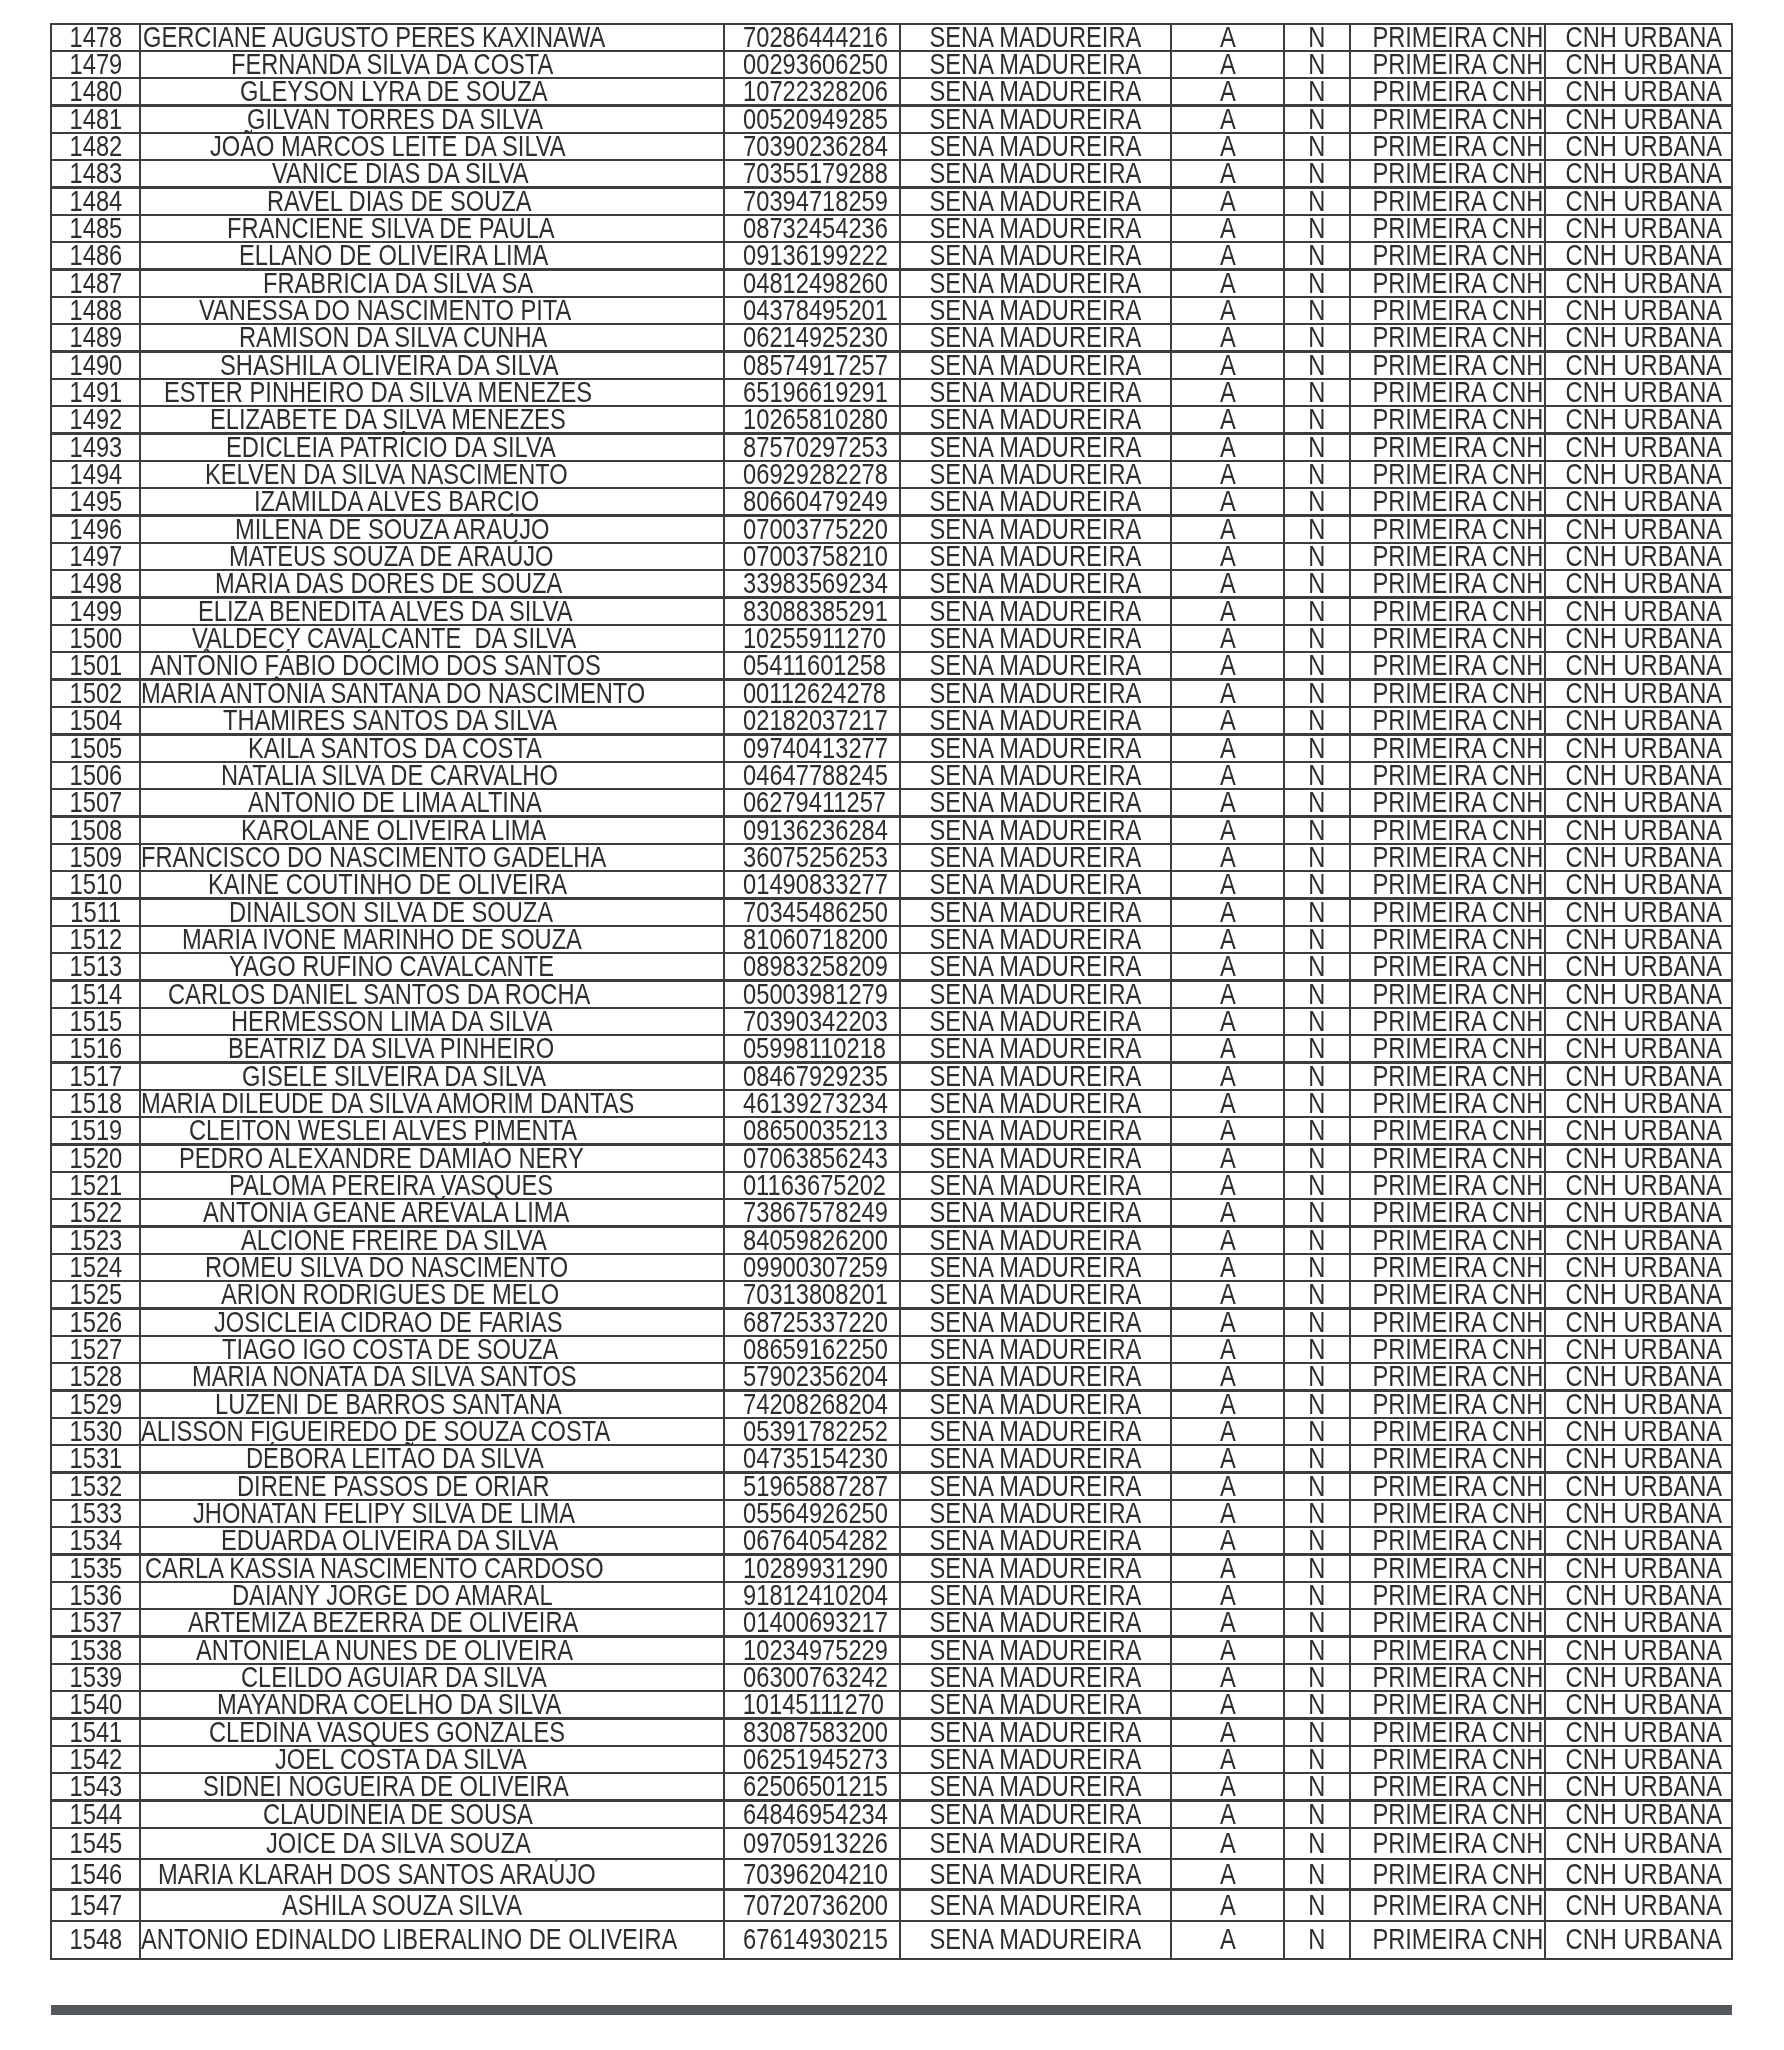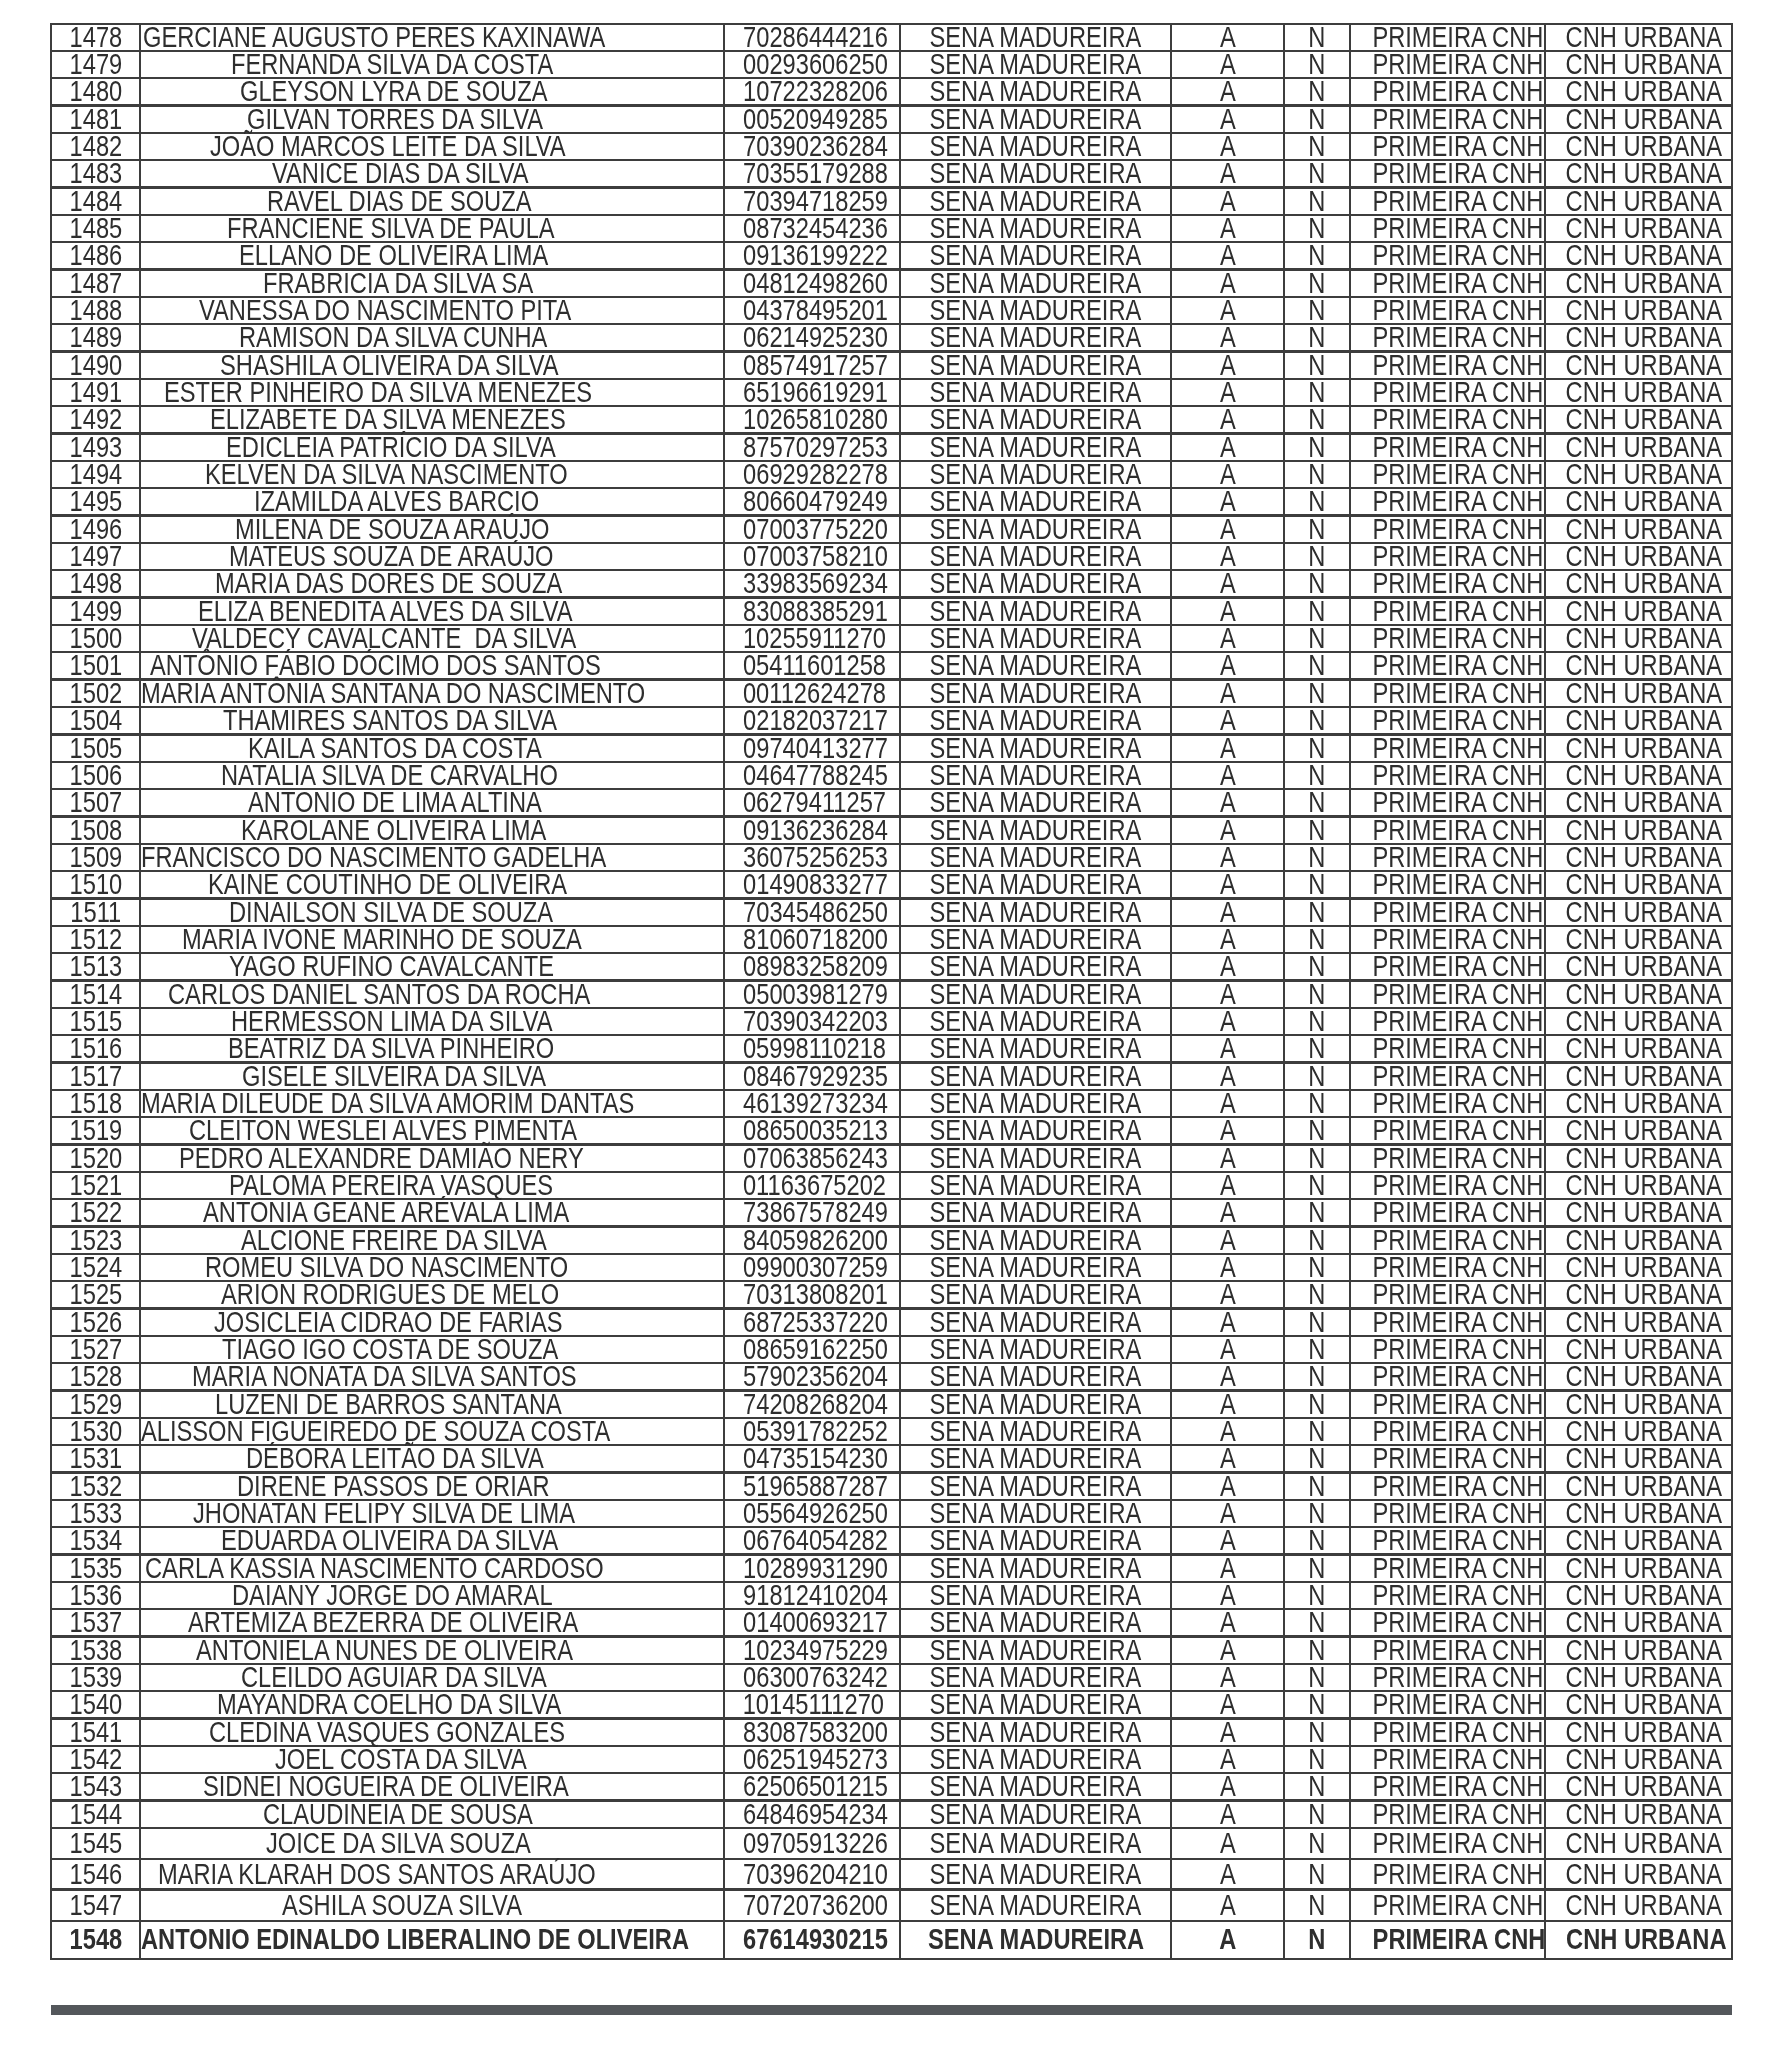--- a/index.html
+++ b/index.html
@@ -12,21 +12,21 @@
     border-collapse:collapse; table-layout:fixed;margin-top:9px;
   }
   table.roster td {
     border:2px solid #3d3d3d;
     height:25px; padding:0;
     text-align:center; vertical-align:middle;
     font-size:29.6px; line-height:24.6px; white-space:nowrap; overflow:visible;
   }
   table.roster tr.thick td { border-bottom-width:3.9px; }
   table.roster tr.tall td { height:28.6px; }
-  table.roster tr.last td { height:36px;font-weight:bold; }
+  table.roster tr.last td { height:36px; }
   td.name { text-align:left; padding-left:8.9px; }
   .cx {
     display:inline-block;
     transform:scaleX(0.80);
     transform-origin:center center;
     white-space:pre;
   }
   td.name .cx { transform-origin:left center; }
   .bottom-bar {
     position:absolute; left:51px; top:2005px; width:1681px; height:9.9px;

